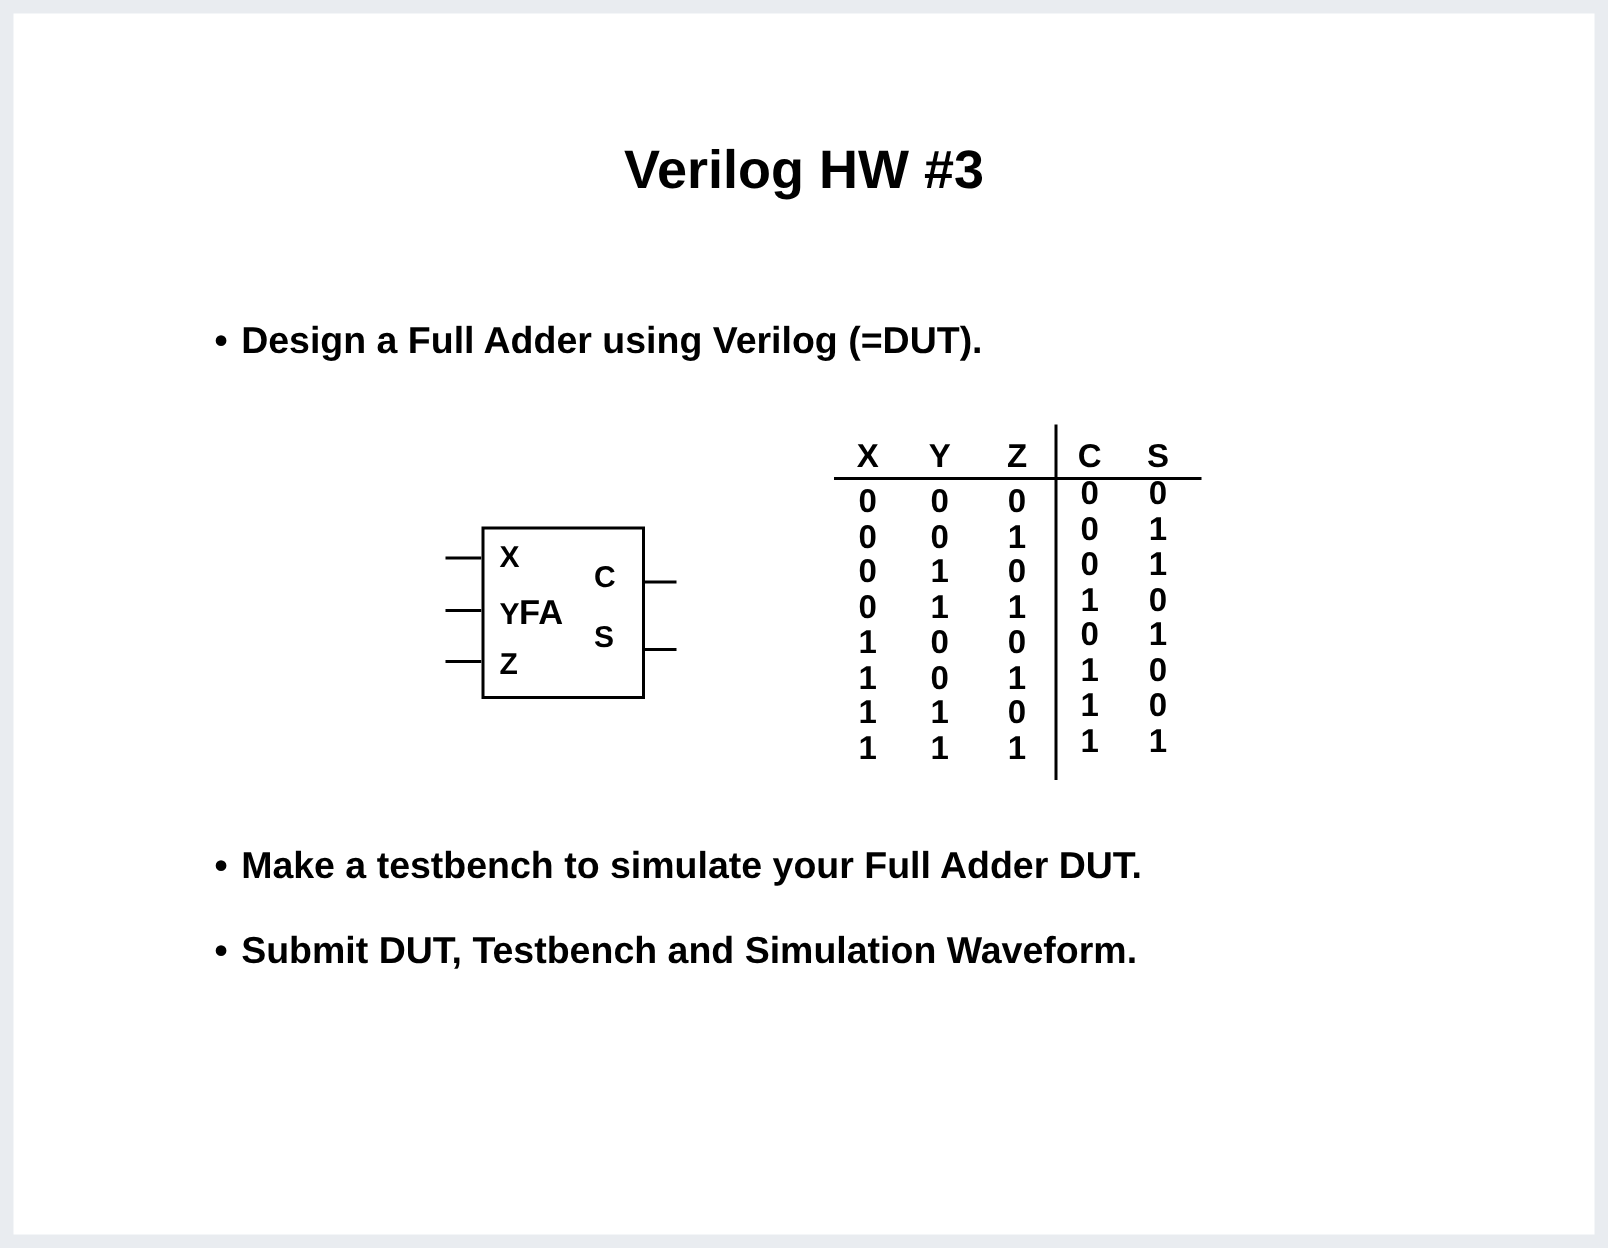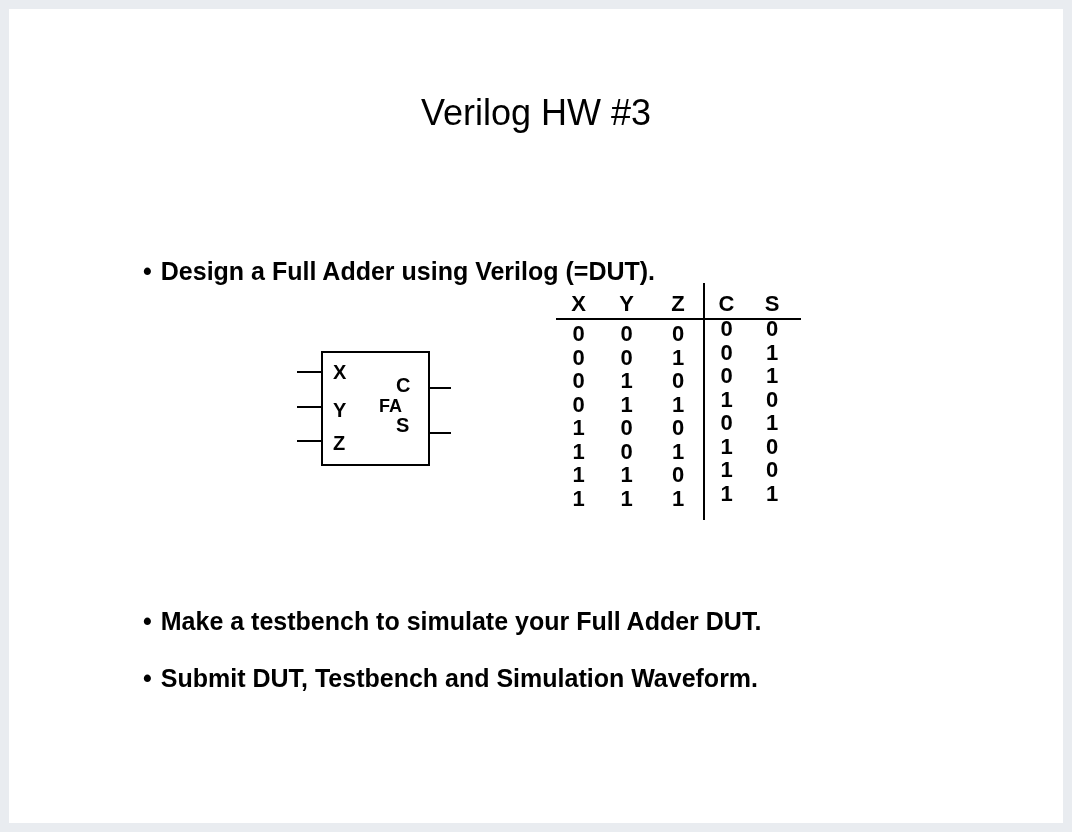--- a/index.html
+++ b/index.html
@@ -28,31 +28,30 @@
     background: #ffffff;
   }
   .slide-title {
     position: absolute;
     top: 86px;
     left: 0;
     width: 100%;
     margin: 0;
     text-align: center;
     font-size: 36px;
-    font-weight: normal;
+    font-weight: bold;
     line-height: 1;
   }
   .bullet {
     position: absolute;
     left: 134px;
     font-size: 25px;
     font-weight: bold;
     line-height: 1;
     white-space: nowrap;
-    margin-top: 44px;
   }
   .bullet .marker { margin-right: 9px; }
   .bullet-1 { top: 206px; }
   .bullet-2 { top: 556px; }
   .bullet-3 { top: 613px; }
 
   
   .fa-box {
     position: absolute;
     left: 312px;
@@ -68,23 +67,23 @@
     font-weight: bold;
     line-height: 1;
   }
   .pin-x { left: 10px; top: 9px; }
   .pin-y { left: 10px; top: 47px; }
   .pin-z { left: 10px; top: 80px; }
   .pin-c { left: 73px; top: 22px; }
   .pin-s { left: 73px; top: 62px; }
   .fa-label {
     position: absolute;
-    left: 56px;
+    left: 23px;
     top: 44px;
-    font-size: 18px;
+    font-size: 23px;
     font-weight: bold;
     line-height: 1;
   }
   .wire {
     position: absolute;
     height: 2px;
     background: #000;
   }
   .wire-x { left: 288px; top: 362px; width: 24px; }
   .wire-y { left: 288px; top: 397px; width: 24px; }

